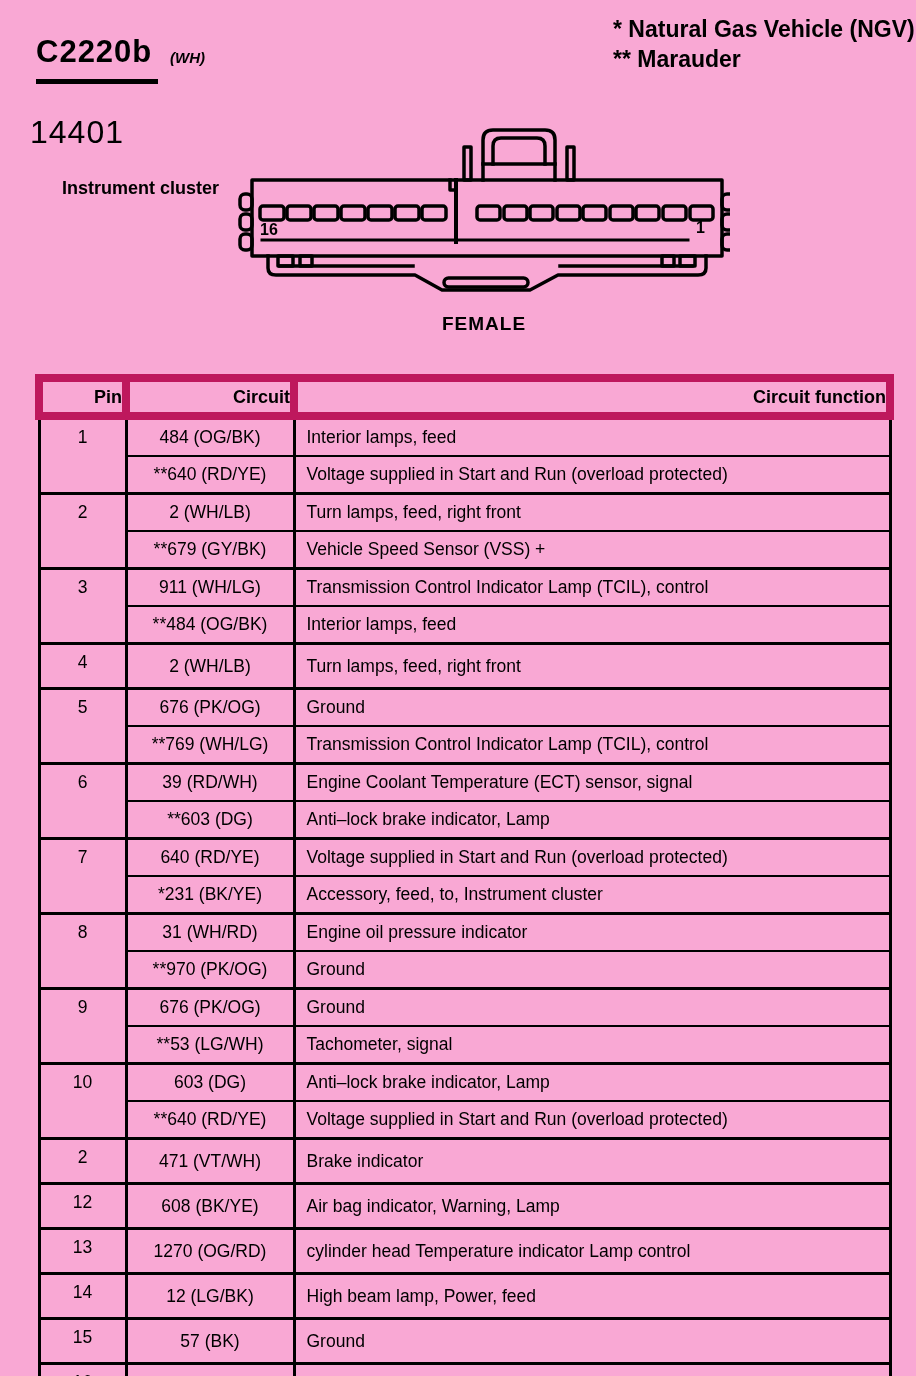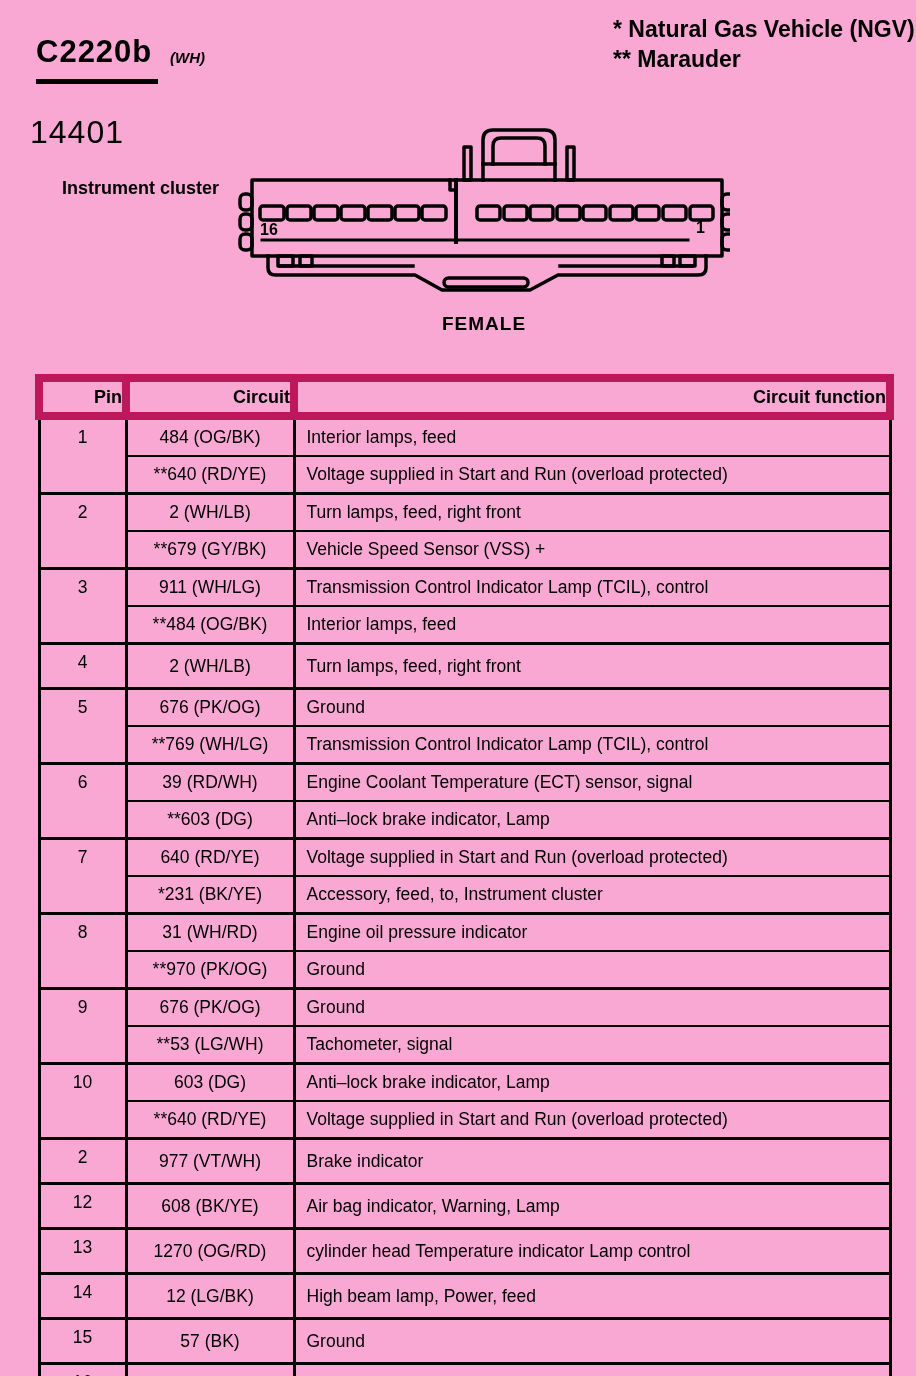--- a/index.html
+++ b/index.html
@@ -213,21 +213,21 @@
           <td class="pin" rowspan="2">10</td>
           <td class="circuit">603 (DG)</td>
           <td class="func">Anti–lock brake indicator, Lamp</td>
         </tr>
         <tr>
           <td class="circuit">**640 (RD/YE)</td>
           <td class="func">Voltage supplied in Start and Run (overload protected)</td>
         </tr>
         <tr class="group-start">
           <td class="pin" rowspan="1">2</td>
-          <td class="circuit">977 (VT/WH)</td>
+          <td class="circuit">471 (VT/WH)</td>
           <td class="func">Brake indicator</td>
         </tr>
         <tr class="group-start">
           <td class="pin" rowspan="1">12</td>
           <td class="circuit">608 (BK/YE)</td>
           <td class="func">Air bag indicator, Warning, Lamp</td>
         </tr>
         <tr class="group-start">
           <td class="pin" rowspan="1">13</td>
           <td class="circuit">1270 (OG/RD)</td>

